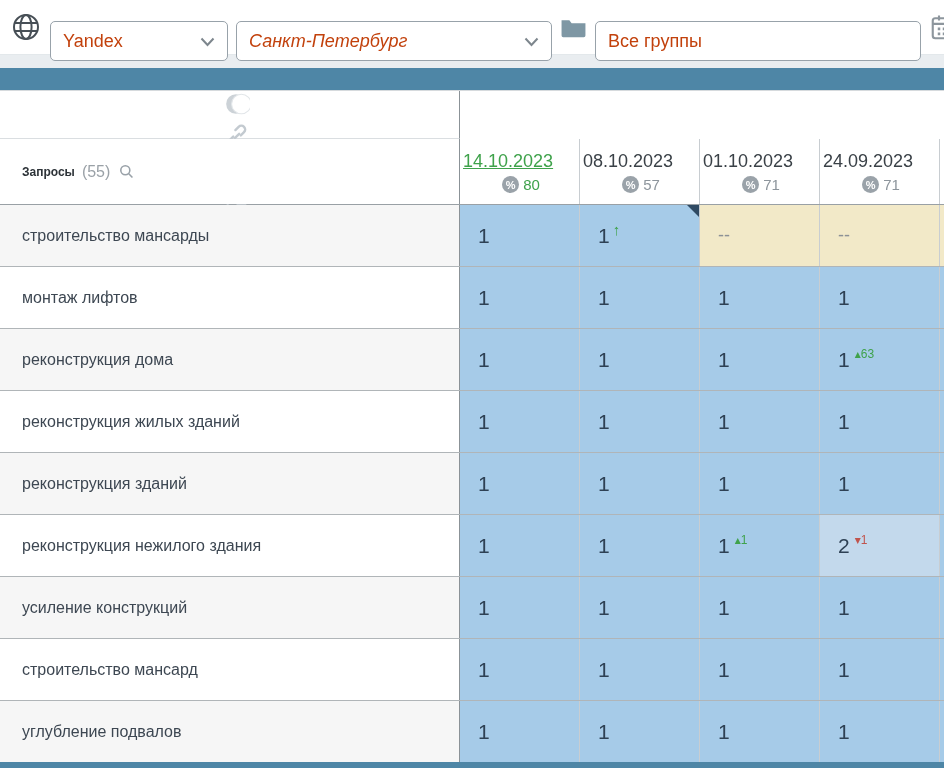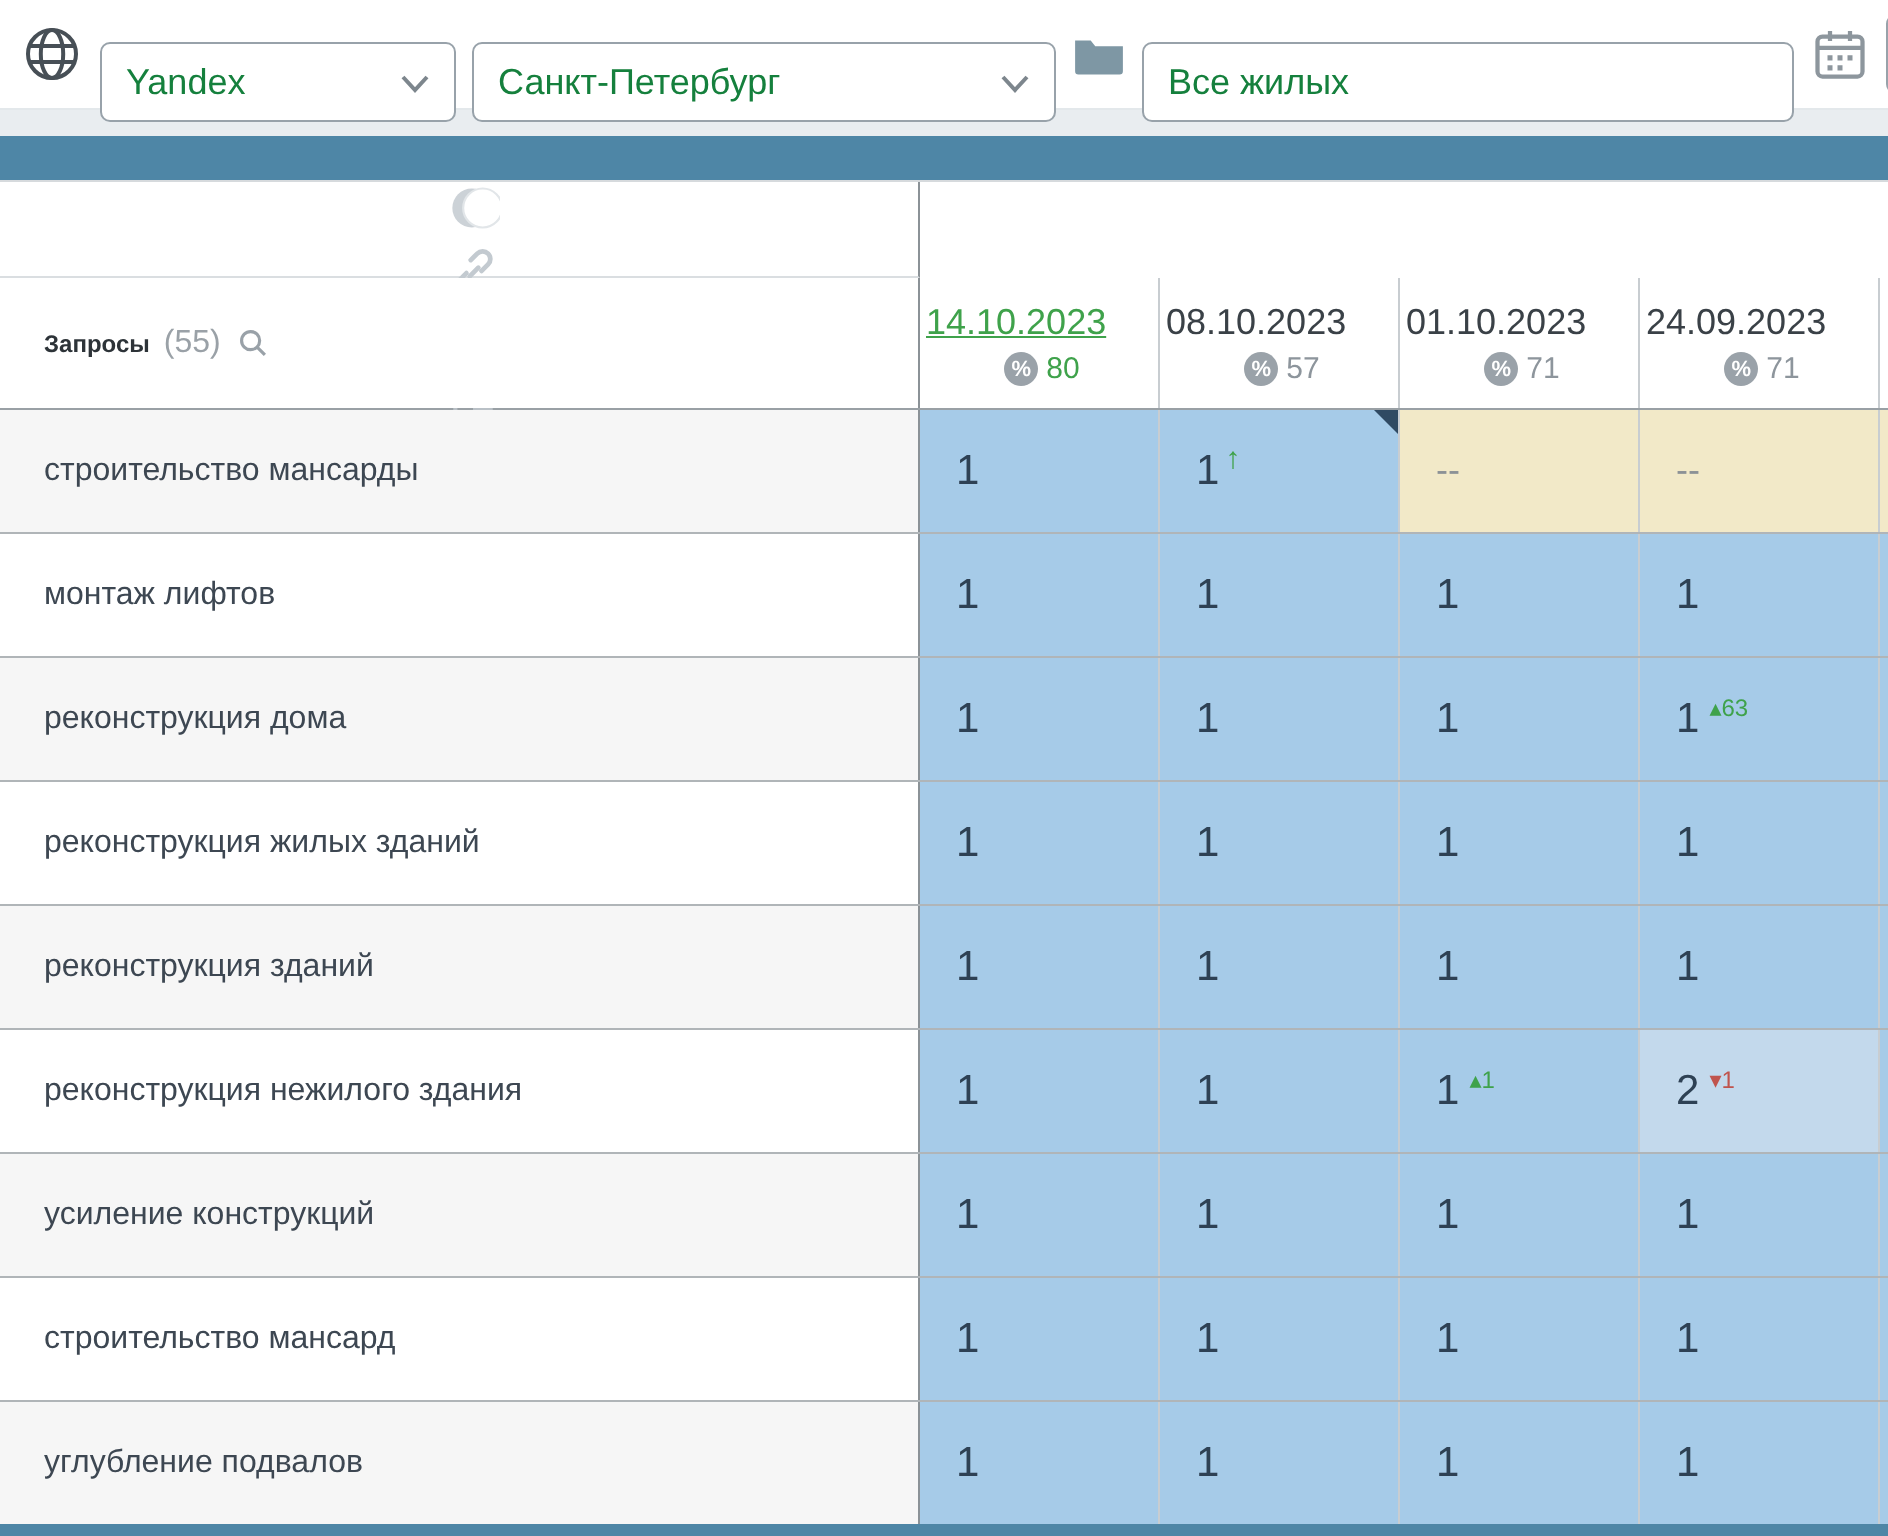--- a/index.html
+++ b/index.html
@@ -10,26 +10,26 @@
     position:relative;
   }
 
   
   .topbar {
     height:55px; background:#fff; border-bottom:1px solid #e3e8eb;
     display:flex; align-items:center; gap:8px; padding:0 6px 0 10px;
   }
   .select, .group-box {
     height:40px; border:1px solid #98a2aa; border-radius:5px; background:#fff;
-    display:flex; align-items:center; padding:0 12px; font-size:18px; color:#15803d;
+    display:flex; align-items:center; padding:0 12px; font-size:18px; color:#c2410c;
     cursor:pointer; flex:0 0 auto;margin-top:28px;
   }
   .select { justify-content:space-between; }
   .select.engine { width:178px; }
-  .select.region { width:292px; }
+  .select.region { width:316px;font-style:italic; }
   .group-box { width:326px; }
   .icon-btn { display:flex; align-items:center; justify-content:center; flex:0 0 auto; }
   .cut-box { width:40px; height:40px; border:1px solid #98a2aa; border-radius:5px; flex:0 0 auto; }
 
   
   .strip { height:13px; background:#e9edf0; }
   .tealbar { height:22px; background:var(--bar_teal); }
   .tealbar.bottom { position:absolute; left:0; bottom:0; width:944px; height:6px; }
 
   
@@ -120,21 +120,21 @@
     </span>
   </div>
 
   <span class="icon-btn">
     <svg width="27" height="21" viewBox="0 0 26 20">
       <path d="M1.5 3 h7.5 l2.2 2.8 H24.5 v12 a1.6 1.6 0 0 1-1.6 1.6 H3.1 a1.6 1.6 0 0 1-1.6-1.6 z" fill="#7e97a4"></path>
     </svg>
   </span>
 
   <div class="group-box">
-    <span>Все жилых</span>
+    <span>Все группы</span>
   </div>
 
   <span class="icon-btn">
     <svg width="30" height="30" viewBox="0 0 24 24" fill="none" stroke="#8d969d" stroke-width="1.7">
       <rect x="3" y="5" width="18" height="16" rx="2"></rect>
       <path d="M3 9.5h18M8 2.8v4M16 2.8v4"></path>
       <path d="M7 13.5h2M11 13.5h2M15 13.5h2M7 17.5h2M11 17.5h2" stroke-width="2.1"></path>
     </svg>
   </span>
 

